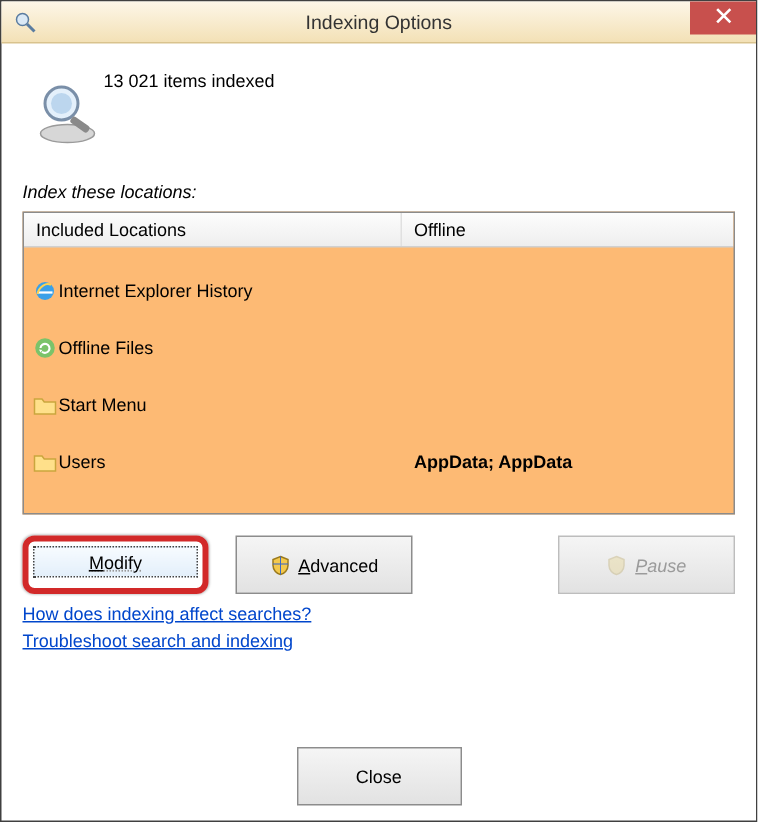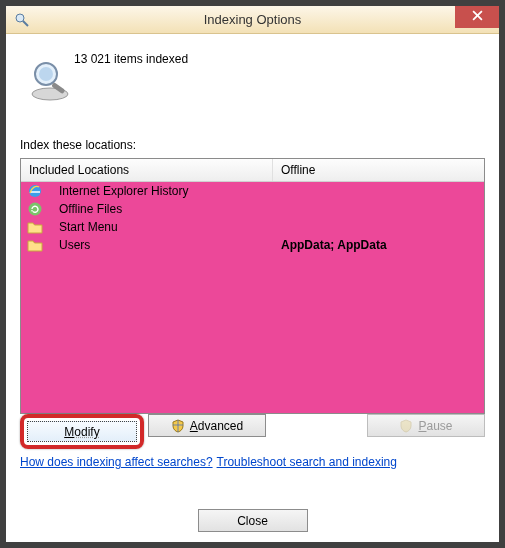--- a/index.html
+++ b/index.html
@@ -9,21 +9,21 @@
     font-family: "Segoe UI", Tahoma, sans-serif;
     font-size: 12px;
     background: #fff;
     width: 505px;
     height: 548px;
     overflow: hidden;
   }
   .window {
     width: 505px;
     height: 548px;
-    border: 6px solid #404040;
+    border: 1px solid #404040;
     background: #fff;
     display: flex;
     flex-direction: column;
   }
   .titlebar {
     height: 28px;
     background: linear-gradient(#fdf6e8, #f3e1b6);
     border-bottom: 1px solid #d9c38e;
     display: flex;
     align-items: center;
@@ -77,28 +77,29 @@
     flex-shrink: 0;
   }
   .header-text-col {
     display: flex;
     flex-direction: column;
     gap: 10px;
     padding-top: 2px;
   }
 
   .section-label {
-    margin-top: 16px;
+    margin-top: 4px;
     margin-bottom: 6px;
+    font-style: italic;
   }
 
   .listbox {
     border: 1px solid #8b8b8b;
-    background: #ec4899;
-    height: 256px;
+    background: #fdba74;
+    height: 202px;
     display: flex;
     flex-direction: column;
     overflow: hidden;
   }
   .listbox-header {
     display: flex;
     background: linear-gradient(#fdfdfd, #eeeeee);
     border-bottom: 1px solid #d0d0d0;
     font-size: 12px;
   }
@@ -114,68 +115,71 @@
     overflow: auto;
   }
   .row {
     display: flex;
     align-items: center;
   }
   .row .cell {
     padding: 1px 4px 1px 6px;
     display: flex;
     align-items: center;
-    gap: 16px;
+    gap: 1px;
     height: 18px;
+    margin-top: 20px;
   }
   .row .cell.col-loc { flex: 0 0 252px; }
   .row .cell.col-ex  { flex: 1; padding-left:8px;font-weight:bold; }
   .ficon { width:16px; height:16px; flex-shrink:0; }
 
   .btnrow {
     display: flex;
-    gap: 4px;
+    gap: 18px;
+    margin-top: 14px;
   }
   .btn {
     width: 118px;
-    height: 23px;
+    height: 39px;
     background: linear-gradient(#f5f5f5, #e2e2e2);
     border: 1px solid #8c8c8c;
     display: flex;
     align-items: center;
     justify-content: center;
     gap: 5px;
     font-family: inherit;
     font-size: 12px;
     padding: 0;
     cursor: pointer;
   }
   .btn.disabled {
     color: #9b9b9b;
     border-color: #bdbdbd;
     cursor: default;
+    font-style: italic;
   }
   .btn .shield { width:14px; height:14px; }
   .highlight-ring {
     position: relative;
     border-radius: 8px;
     padding: 3px;
     border: 4px solid #d22929;
     box-shadow: 0 0 2px rgba(0,0,0,0.4);
   }
   .highlight-ring .btn {
     background: linear-gradient(#f7fbff, #e3effa);
     border: 1px dotted #444;
     width: 110px;
     height: 21px;
   }
   .highlight-ring .btn span { text-decoration: underline; text-decoration-style: dotted; text-decoration-color:#999;}
   .spacer-flex { flex: 1; }
 
-  .links { margin-top: 6px; display:flex; gap:4px; }
+  .links { margin-top: 6px; display:flex; flex-direction:column; gap:4px; }
   .links a {
     color: #0046cc;
     text-decoration: underline;
     cursor: pointer;
     width: fit-content;
   }
 
   .footer {
     display: flex;
     justify-content: center;

